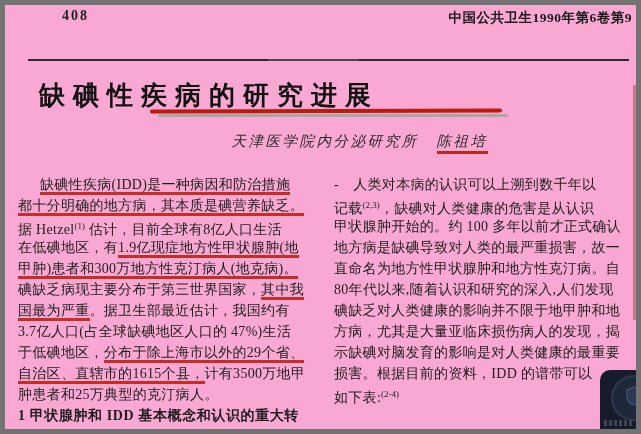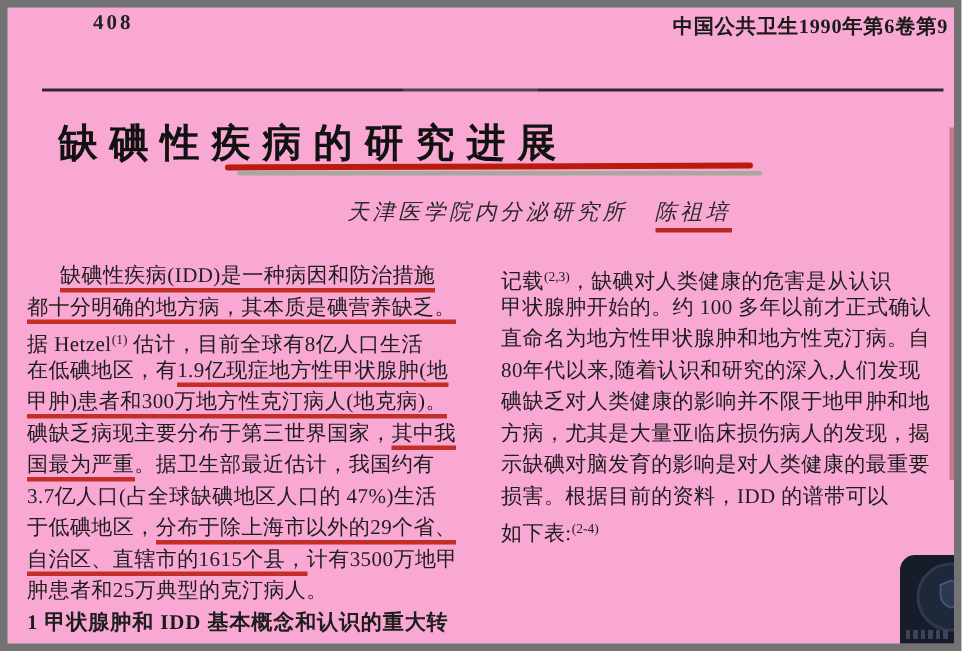--- a/index.html
+++ b/index.html
@@ -117,22 +117,24 @@
       <div class="tline"><span class="ru ">甲肿)患者和300万地方性克汀病人(地克病)。</span></div>
       <div class="tline"><span class="">碘缺乏病现主要分布于第三世界国家，</span><span class="ru ">其中我</span></div>
       <div class="tline"><span class="ru ">国最为严重</span><span class="">。据卫生部最近估计，我国约有</span></div>
       <div class="tline"><span class="">3.7亿人口(占全球缺碘地区人口的 47%)生活</span></div>
       <div class="tline"><span class="">于低碘地区，</span><span class="ru ">分布于除上海市以外的29个省、</span></div>
       <div class="tline"><span class="ru ">自治区、直辖市的1615个县，</span><span class="">计有3500万地甲</span></div>
       <div class="tline"><span class="">肿患者和25万典型的克汀病人。</span></div>
       <div class="tline bold"><span class="">1 甲状腺肿和 IDD 基本概念和认识的重大转</span></div>
     </div>
   <div class="col col-right" id="col-right">
+      <div class="tline"><span class="">-　</span><span class="">人类对本病的认识可以上溯到数千年以</span></div>
       <div class="tline"><span class="">记载</span><span class="sup">(2,3)</span><span class="">，缺碘对人类健康的危害是从认识</span></div>
       <div class="tline"><span class="">甲状腺肿开始的。约 100 多年以前才正式确认</span></div>
+      <div class="tline"><span class="">地方病是缺碘导致对人类的最严重损害，故一</span></div>
       <div class="tline"><span class="">直命名为地方性甲状腺肿和地方性克汀病。自</span></div>
       <div class="tline"><span class="">80年代以来,随着认识和研究的深入,人们发现</span></div>
       <div class="tline"><span class="">碘缺乏对人类健康的影响并不限于地甲肿和地</span></div>
       <div class="tline"><span class="">方病，尤其是大量亚临床损伤病人的发现，揭</span></div>
       <div class="tline"><span class="">示缺碘对脑发育的影响是对人类健康的最重要</span></div>
       <div class="tline"><span class="">损害。根据目前的资料，IDD 的谱带可以</span></div>
       <div class="tline"><span class="">如下表:</span><span class="sup">(2-4)</span></div>
     </div>
 
   <div class="scan-edge"></div>

